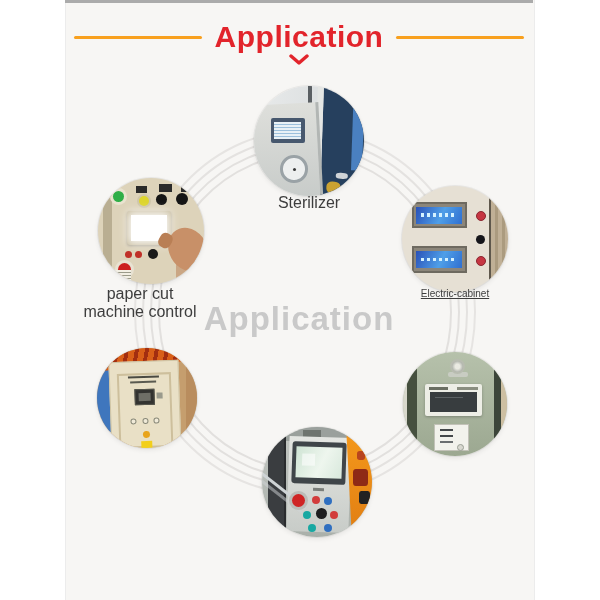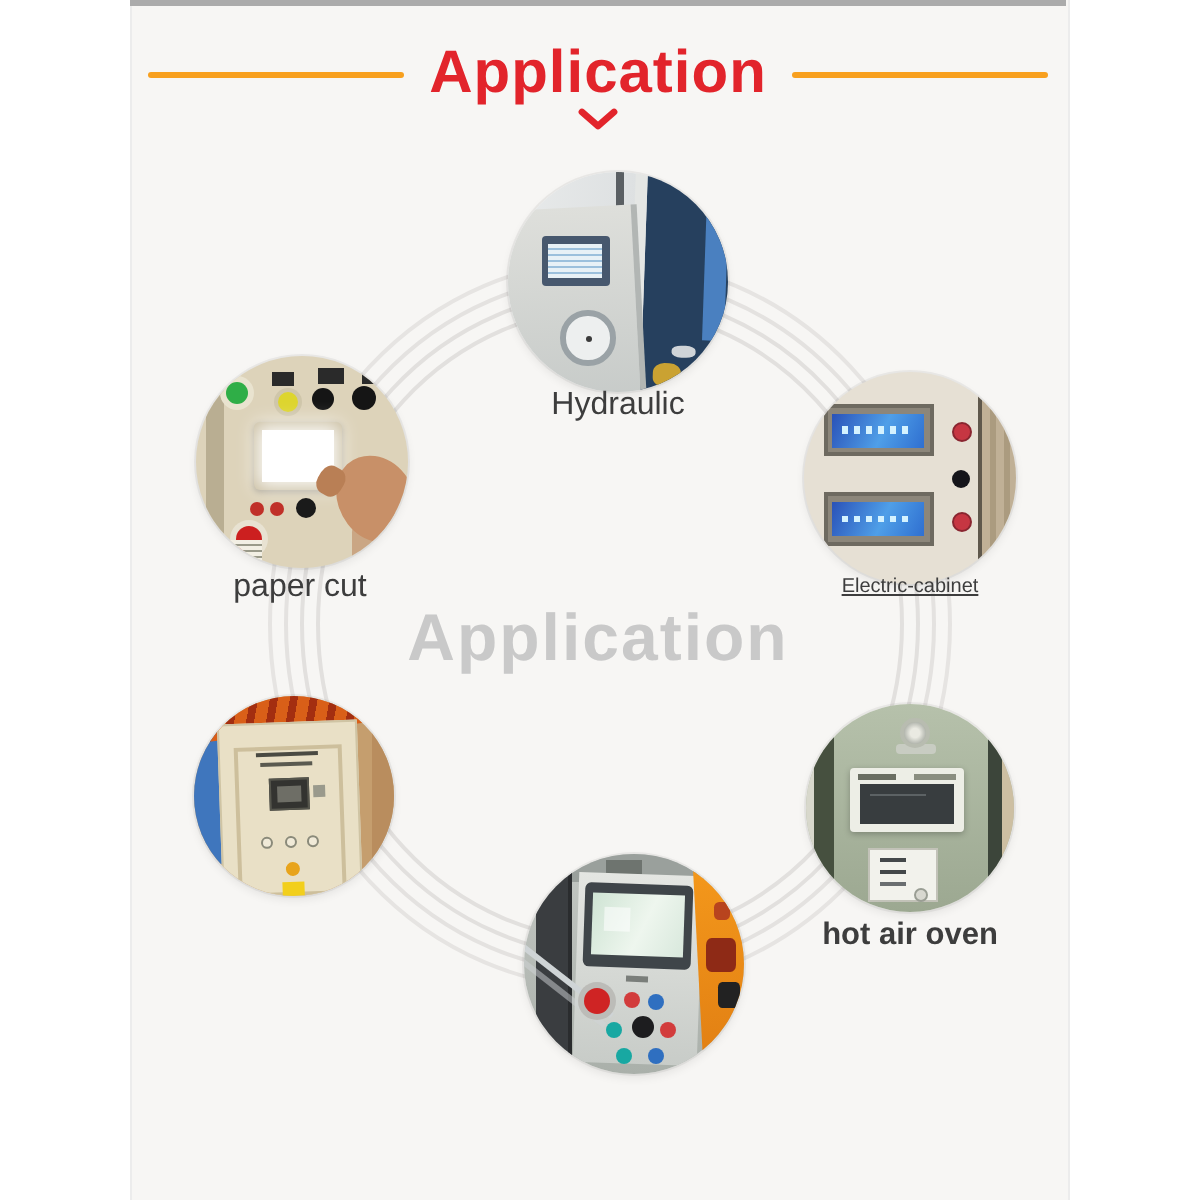--- a/index.html
+++ b/index.html
@@ -142,21 +142,21 @@
   .hy-orange{right:-3%;top:-2%;width:24%;height:104%;background:linear-gradient(#f59a1c,#e07d12);transform:rotate(-3deg);}
   .hy-patch1{right:4%;top:38%;width:13%;height:16%;background:#8e2a16;border-radius:20%;}
   .hy-patch2{right:2%;top:58%;width:10%;height:12%;background:#222222;border-radius:20%;}
   .hy-patch3{right:6%;top:22%;width:8%;height:8%;background:#b8441e;border-radius:30%;}
 
   
   .lbl{position:absolute;z-index:3;text-align:center;color:#3d3d3d;}
   .lbl .l2:empty{display:none;}
   .lbl span{display:block;}
   #l-ster{left:234px;top:194px;width:150px;font-size:16px;}
-  #l-pcut{left:69px;top:285px;width:162px;font-size:16px;line-height:18px;}
+  #l-pcut{left:59px;top:285px;width:162px;font-size:16px;line-height:18px;}
   #l-elec{left:375px;top:288px;width:160px;font-size:10px;text-decoration:underline;}
   #l-pall{left:50px;top:450px;width:180px;font-size:19px;line-height:20px;}
   #l-oven{left:385px;top:459px;width:140px;font-size:15.5px;font-weight:700;}
   #l-hydr{left:230px;top:534px;width:160px;font-size:16.5px;line-height:17px;}
 </style>
 </head>
 <body>
 
 <div id="stage">
   <div id="panel"></div>
@@ -281,29 +281,26 @@
     <div class="pp hy-b4"></div>
     <div class="pp hy-b5"></div>
     <div class="pp hy-b6"></div>
     <div class="pp hy-orange"></div>
     <div class="pp hy-patch1"></div>
     <div class="pp hy-patch2"></div>
     <div class="pp hy-patch3"></div>
   </div>
 
   <div class="lbl" id="l-ster">
-    <span class="l1">Hydraulic</span>
+    <span class="l1">Sterilizer</span>
 
   </div>
   <div class="lbl" id="l-pcut">
     <span class="l1">paper cut</span>
+    <span class="l2">machine control</span>
   </div>
   <div class="lbl" id="l-elec">
     <span class="l1">Electric-cabinet</span>
 
   </div>
-  <div class="lbl" id="l-oven">
-    <span class="l1">hot air oven</span>
-
-  </div>
   <div class="lbl" id="l-hydr">
   </div>
 </div>
 
 </body></html>

